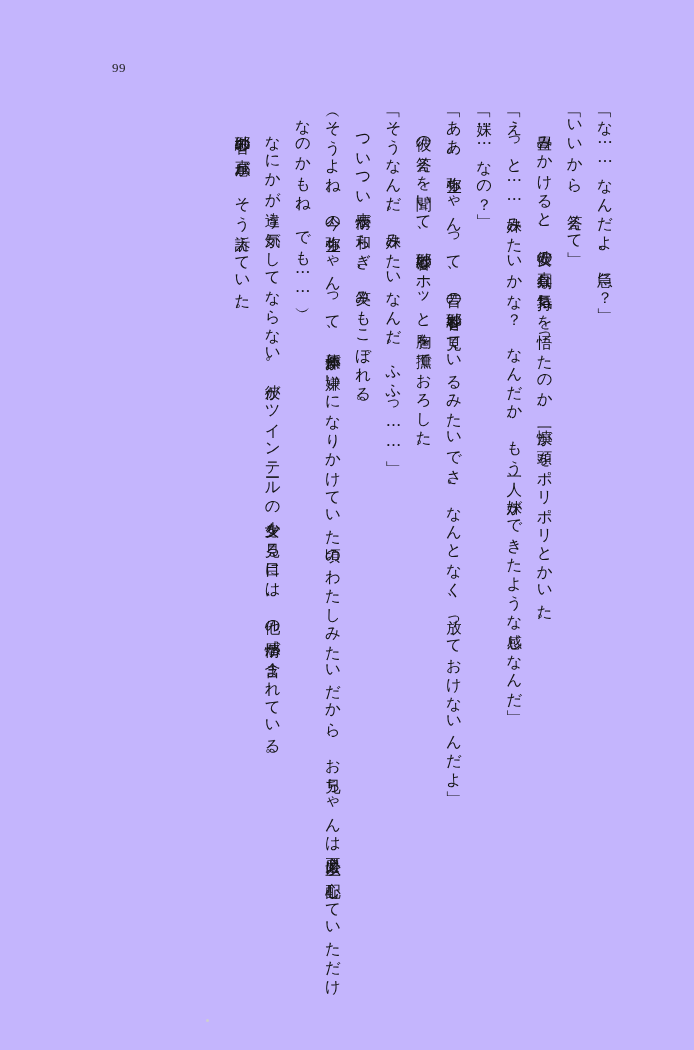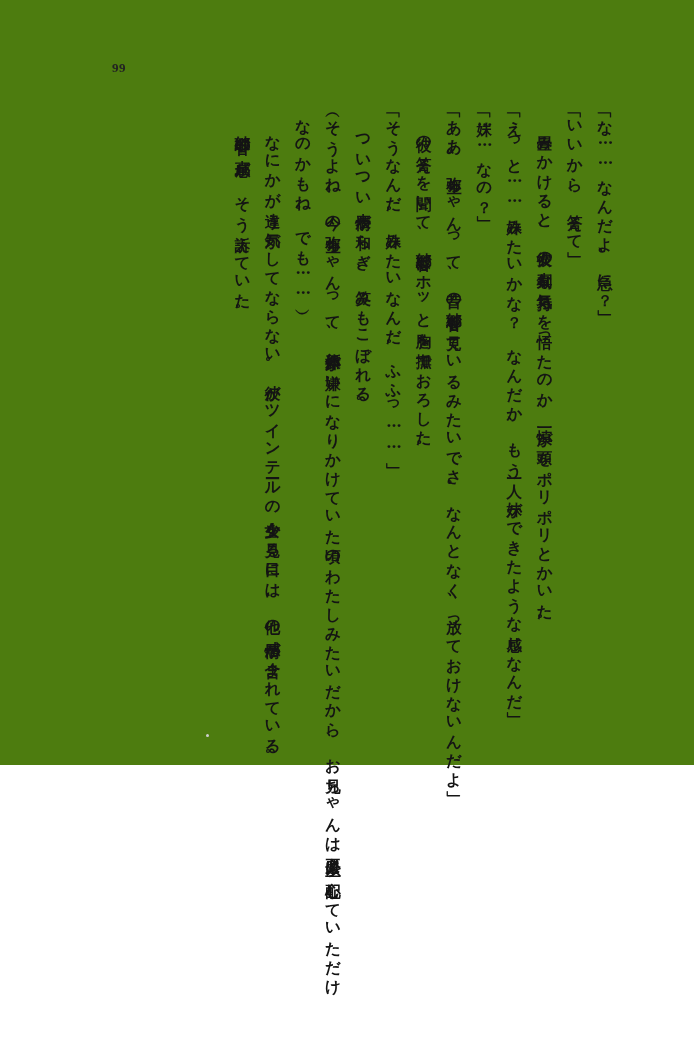--- a/index.html
+++ b/index.html
@@ -10,23 +10,22 @@
   body {
     width: 694px;
     height: 1050px;
     overflow: hidden;
     font-family: "DejaVu Serif", "Liberation Serif", serif;
     color: #111111;
   }
   .page {
     position: relative;
     width: 694px;
-    height: 765px;
-    background: #4d7c0f;
-    font-weight: bold;
+    height: 1050px;
+    background: #c4b5fd;
   }
   .page-number {
     position: absolute;
     top: 60px;
     left: 112px;
     font-size: 13px;
     font-family: "Liberation Serif", "DejaVu Serif", serif;
     color: #222;
     letter-spacing: 0.5px;
   }

